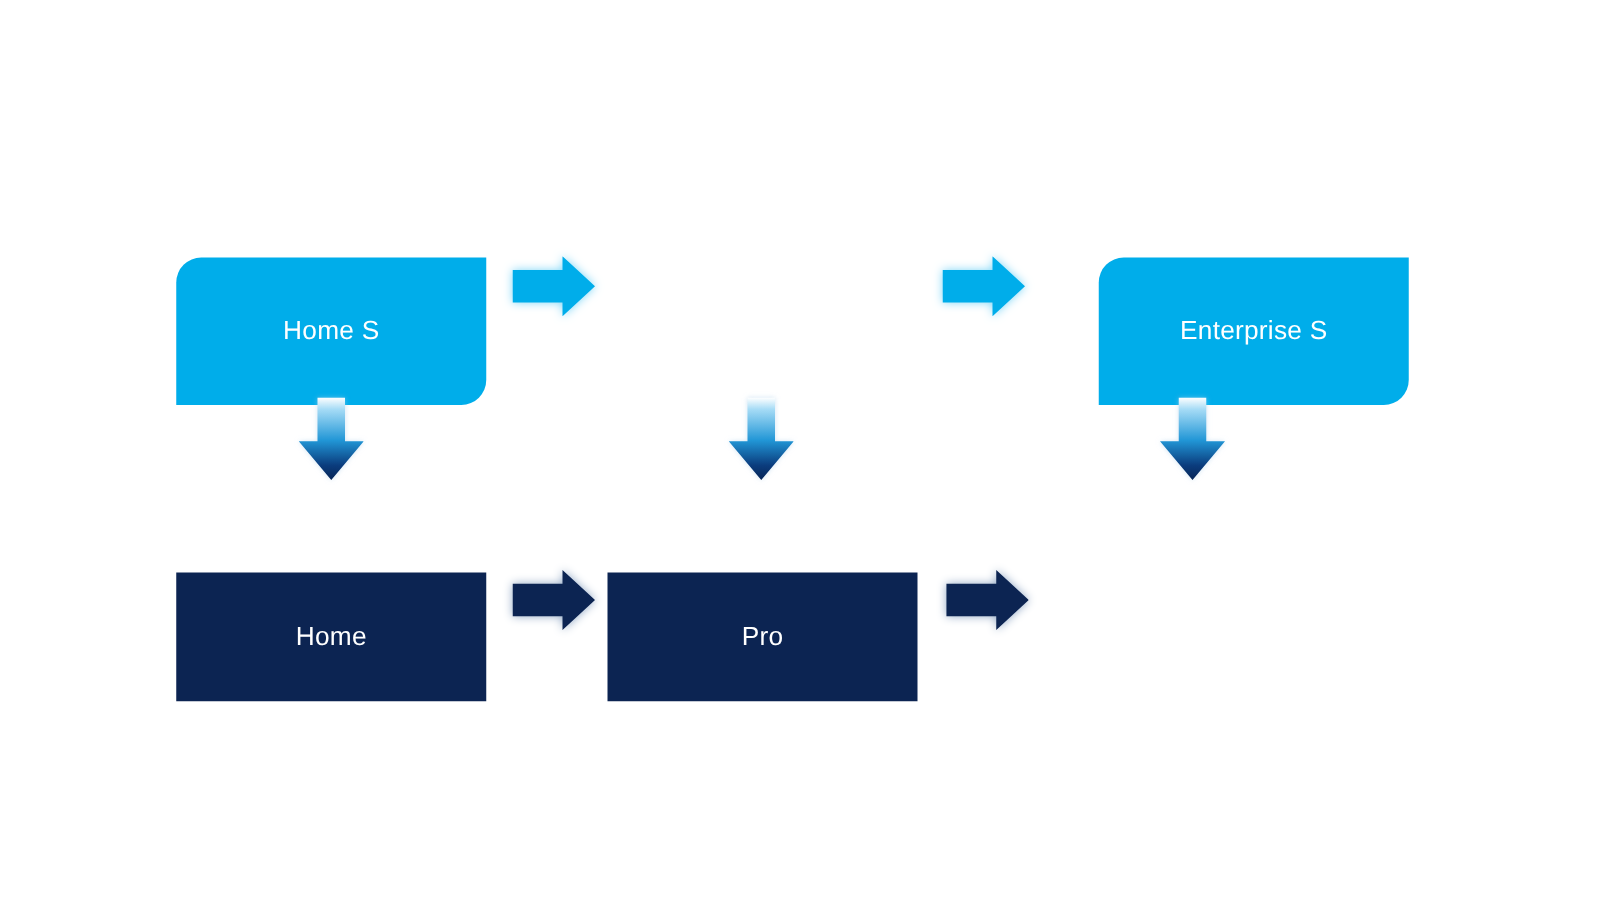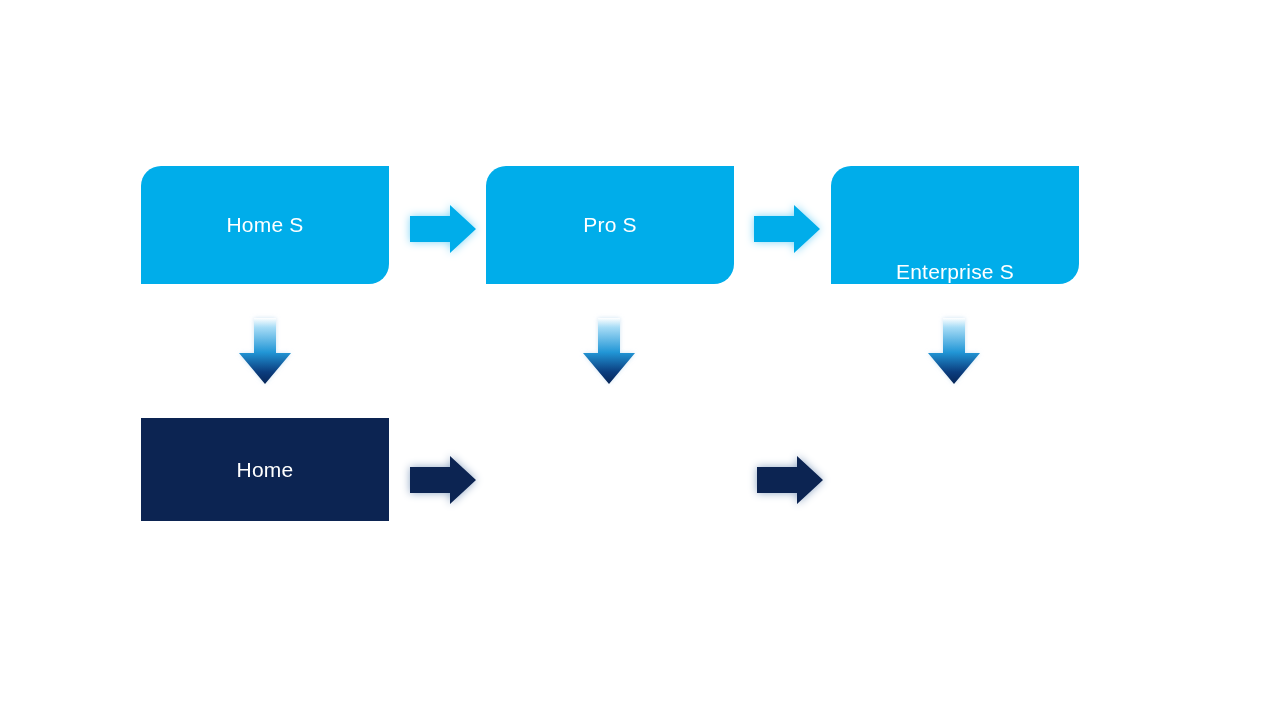--- a/index.html
+++ b/index.html
@@ -18,34 +18,35 @@
   .node {
     position: absolute;
     width: 248px;
     height: 118px;
     display: flex;
     align-items: center;
     justify-content: center;
     color: var(--text, #ffffff);
     font-size: 21px;
     letter-spacing: 0.2px;
+    margin-top: 40px;
   }
   .node.top {
     top: 166px;
     background: var(--top-box, #00ADEA);
     border-radius: 20px 0 20px 0;
   }
   .node.bottom {
     top: 418px;
     height: 103px;
     background: var(--bottom-box, #0C2452);
   }
   .col1 { left: 141px; }
   .col2 { left: 486px; }
-  .col3 { left: 831px; align-items: flex-end; }
+  .col3 { left: 879px; }
 
   .h-arrow {
     position: absolute;
     width: 66px;
     height: 48px;
   }
   .h-arrow svg { display: block; }
   .h-arrow.light {
     color: var(--top-box, #00ADEA);
     filter: drop-shadow(0 0 4px var(--top-arrow-glow, #7ED6F7));
@@ -93,23 +94,20 @@
         <stop offset="0.52" class="g2"></stop>
         <stop offset="0.82" class="g3"></stop>
         <stop offset="1" class="g4"></stop>
       </linearGradient>
     </defs>
   </svg>
 
   <div class="node top col1">
     <span>Home S</span>
   </div>
-  <div class="node top col2">
-    <span>Pro S</span>
-  </div>
   <div class="node top col3">
     <span>Enterprise S</span>
   </div>
 
   <div class="h-arrow light row-top gap1">
     <svg width="66" height="48" viewBox="0 0 66 48">
       <polygon fill="currentColor" points="0,11 40,11 40,0 66,24 40,48 40,37 0,37"></polygon>
     </svg>
   </div>
   <div class="h-arrow light row-top gap2-top">
@@ -130,20 +128,23 @@
   </div>
   <div class="v-arrow v-col3">
     <svg width="52" height="66" viewBox="0 0 52 66">
       <polygon fill="url(#downGrad)" points="15,0 37,0 37,35 52,35 26,66 0,35 15,35"></polygon>
     </svg>
   </div>
 
   <div class="node bottom col1">
     <span>Home</span>
   </div>
+  <div class="node bottom col2">
+    <span>Pro</span>
+  </div>
 
   <div class="h-arrow dark row-bottom gap1">
     <svg width="66" height="48" viewBox="0 0 66 48">
       <polygon fill="currentColor" points="0,11 40,11 40,0 66,24 40,48 40,37 0,37"></polygon>
     </svg>
   </div>
   <div class="h-arrow dark row-bottom gap2-bottom">
     <svg width="66" height="48" viewBox="0 0 66 48">
       <polygon fill="currentColor" points="0,11 40,11 40,0 66,24 40,48 40,37 0,37"></polygon>
     </svg>

